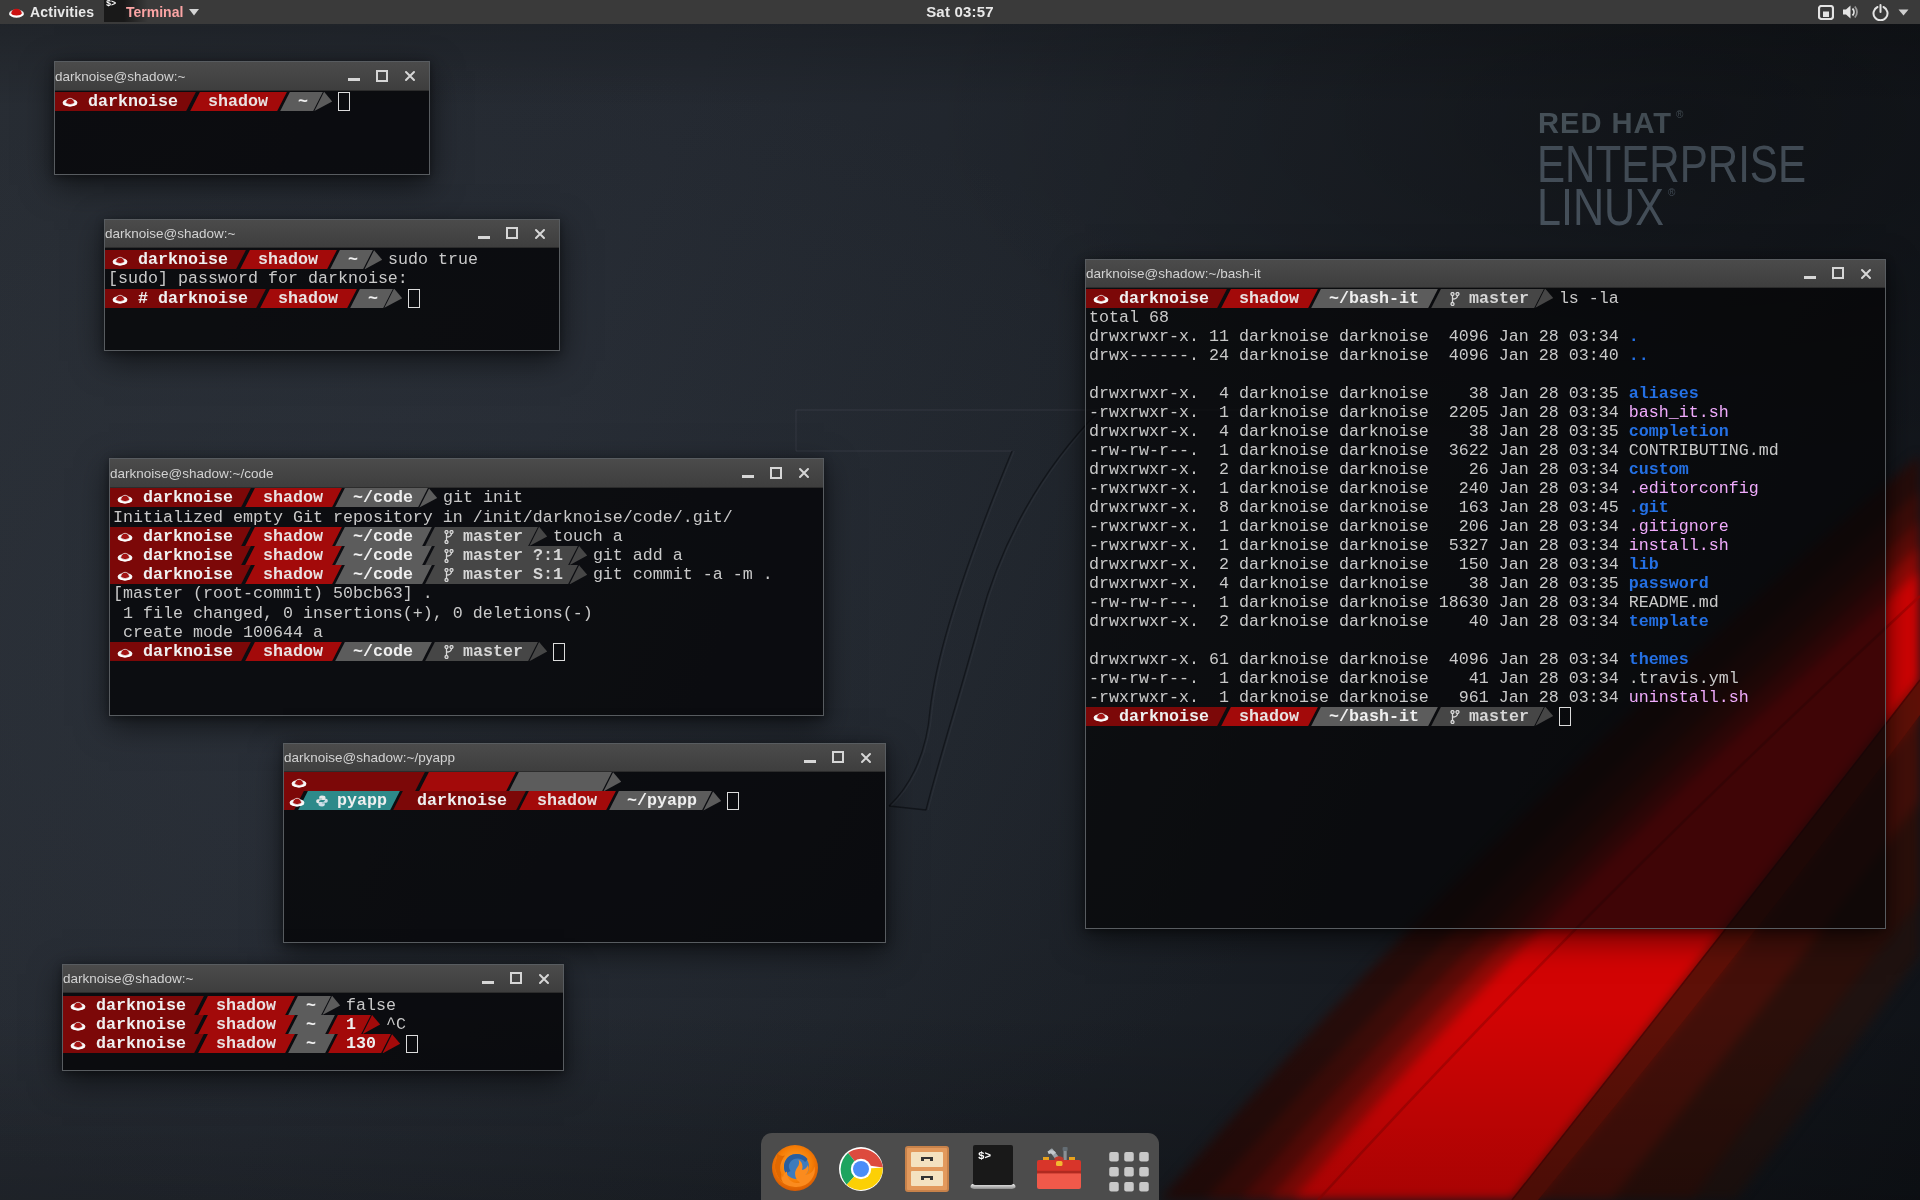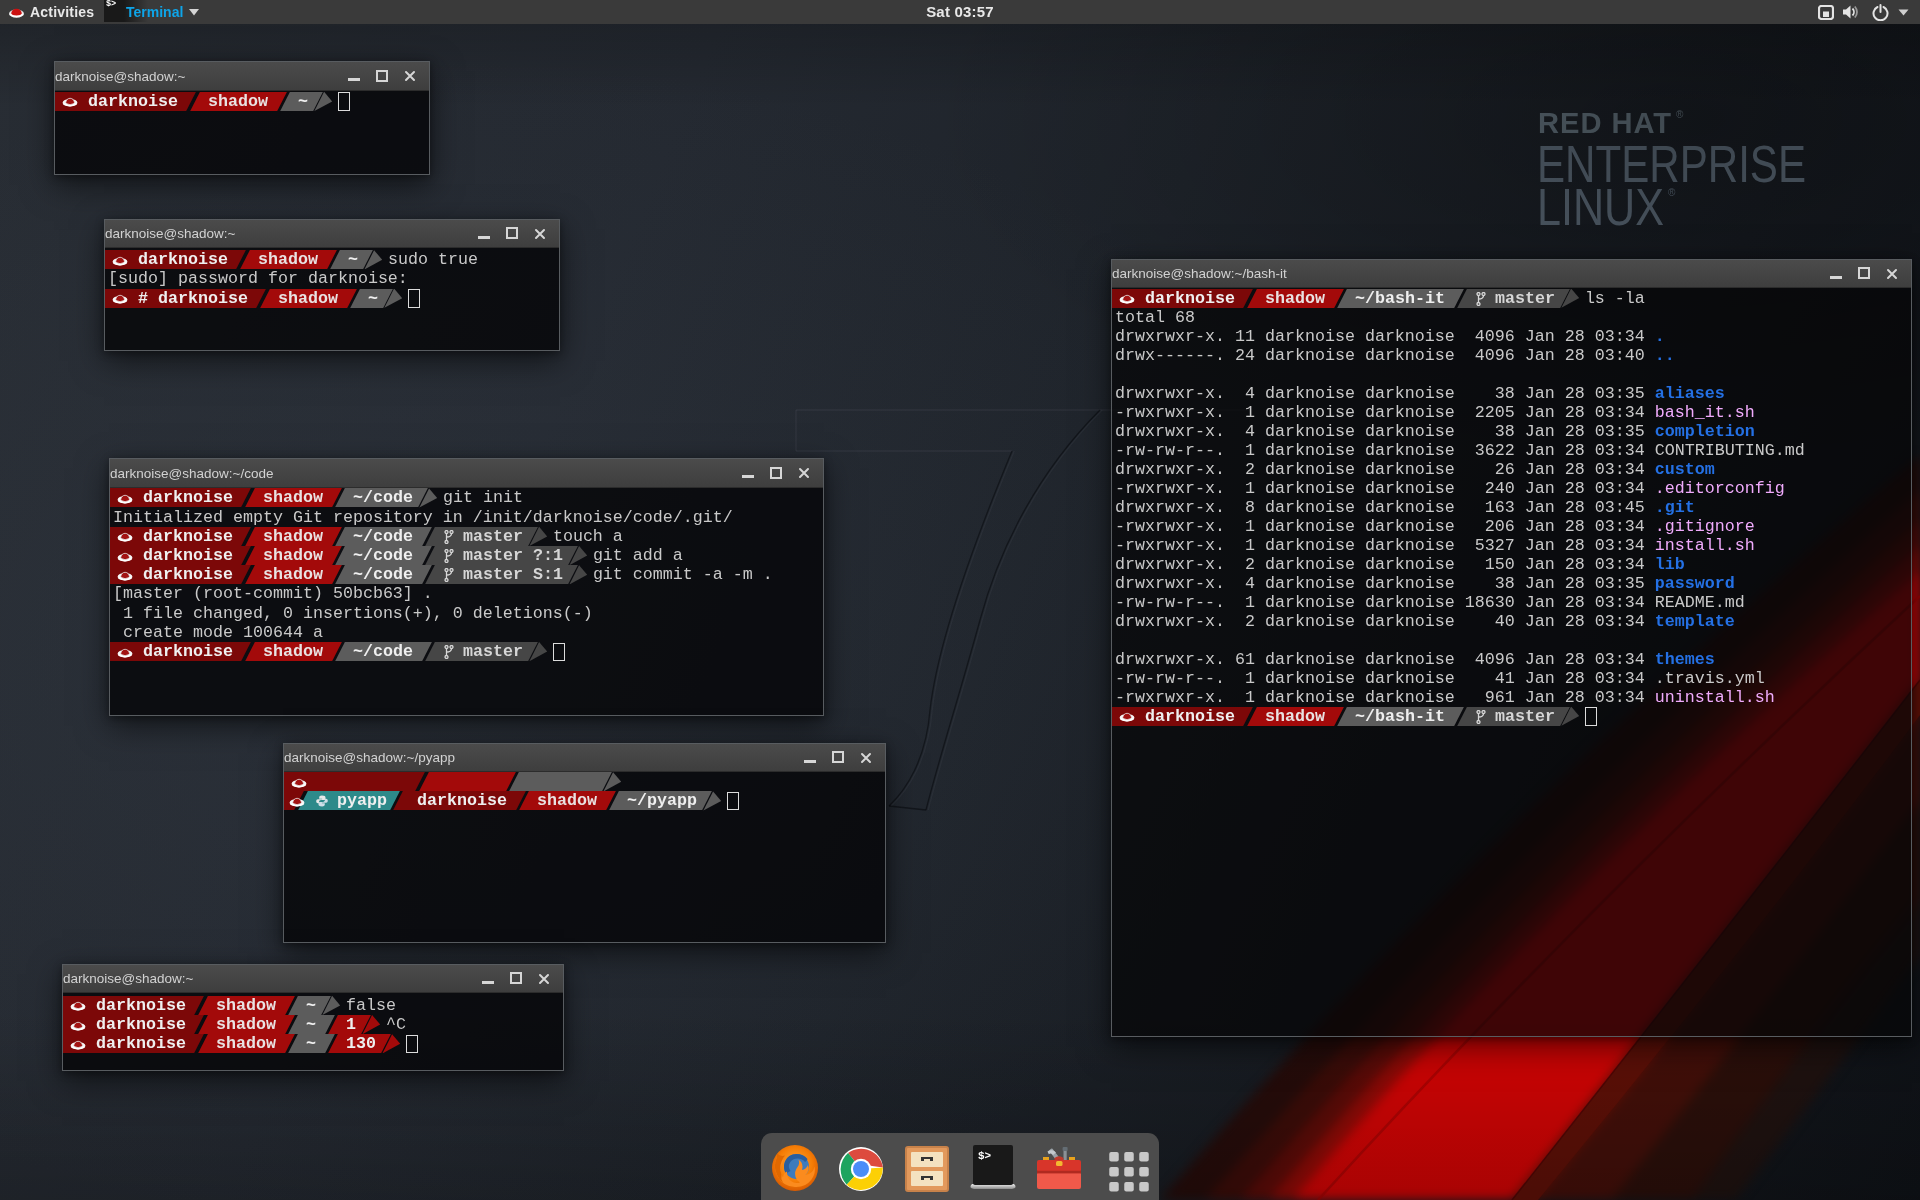--- a/index.html
+++ b/index.html
@@ -10,21 +10,21 @@
 }
 #wall:after{content:"";position:absolute;inset:0;
 background:linear-gradient(0deg, rgba(0,0,0,0.20), rgba(0,0,0,0) 16%),
 linear-gradient(180deg, rgba(0,0,0,0.25), rgba(0,0,0,0) 9%),
 radial-gradient(1100px 500px at 88% 10%, rgba(0,0,0,0.30), rgba(0,0,0,0) 70%);}
 #topbar{position:absolute;left:0;top:0;width:1920px;height:24px;background:#3a3a3a;z-index:50}
 #topbar .act{position:absolute;left:30px;top:0;line-height:24px;color:#e8e8e8;font-size:14px;font-weight:bold;letter-spacing:0.2px}
 #appico{position:absolute;left:104px;top:0;width:20px;height:22px;background:#191919}
 #appicoblk{position:absolute;left:2px;top:-1px;font-family:"Liberation Mono",monospace;font-size:8.5px;font-weight:bold;color:#fff}
 #appfade{position:absolute;left:124px;top:0;width:24px;height:22px;background:linear-gradient(90deg,#191919,rgba(25,25,25,0))}
-#topbar .appname{position:absolute;left:126px;top:0;line-height:24px;color:#0ea5e9;font-size:14px;font-weight:bold}
+#topbar .appname{position:absolute;left:126px;top:0;line-height:24px;color:#fca5a5;font-size:14px;font-weight:bold}
 #topbar .clock{position:absolute;left:923px;top:0;width:74px;text-align:center;line-height:24px;color:#e8e8e8;font-size:15px;font-weight:bold;letter-spacing:0.2px}
 .tbi{position:absolute}
 #dock{position:absolute;left:761px;top:1133px;width:398px;height:67px;background:#4c4c4c;border-radius:11px 11px 0 0;z-index:40}
 .dk{position:absolute;z-index:41}
 .win{position:absolute;border:1px solid #585c60;box-shadow:0 10px 30px rgba(0,0,0,0.55),0 2px 8px rgba(0,0,0,0.4);z-index:10}
 .tb{position:relative;width:100%;background:linear-gradient(#4b4b4b,#3e3e3e);border-bottom:1px solid #2c2c2c}
 .tt{display:block;text-align:left;color:#d2d2d2;font-size:13.5px;font-weight:normal}
 .bmin{position:absolute;right:69px;width:12px;height:2.5px;background:#d6d6d6}
 .bmax{position:absolute;right:41px;width:12px;height:12px;border:2px solid #d6d6d6}
 .bcls{position:absolute;right:13px}
@@ -425,21 +425,21 @@
       <div class="ar" style="left:316.8px;top:41.20px;background:#a30a0a"></div>
       <svg class="ic" style="left:7.0px;top:44.70px" width="16" height="13" viewBox="0 0 16 13">
         <ellipse cx="8" cy="7.7" rx="7.4" ry="3.7" fill="#f6f6f6"></ellipse>
         <path d="M3.8 7.6 a4.3 4.3 0 0 1 8.6 0 l-0.9 1.1 a 6.8 6.8 0 0 1 -6.8 0 z" fill="#a31212" stroke="#e8e8e8" stroke-width="0.8"></path>
         <path d="M1.7 9 q6.3 3.4 12.6 0" stroke="#fff" stroke-width="1.6" fill="none"></path>
       </svg>
       <pre class="ln " style="top:41.20px">   <b>darknoise</b>   <b class="h">shadow</b>   <b class="d">~</b>   <b>130</b></pre>
       <div class="cur" style="left:343.0px;top:41.70px"></div>
     </div>
 </div>
-<div class="win" style="left:1111px;top:259px;width:801px;height:778px">
+<div class="win" style="left:1085px;top:259px;width:801px;height:670px">
 <div class="tb" style="height:28px">
       <span class="tt" style="line-height:28px">darknoise@shadow:~/bash-it</span>
 <span class="bmin" style="top:16px"></span>
       <span class="bmax" style="top:7px"></span>
 <svg class="bcls" style="top:8px" width="12" height="12" viewBox="0 0 12 12">
         <path d="M2 2 L10 10 M10 2 L2 10" stroke="#d6d6d6" stroke-width="2" stroke-linecap="round"></path>
       </svg>
 </div>
 <div class="ct" style="top:28px;background:rgba(5,5,7,0.72)">
       <div class="sg" style="left:-8.0px;top:0.50px;width:144.4px;background:#7c0808"></div>

